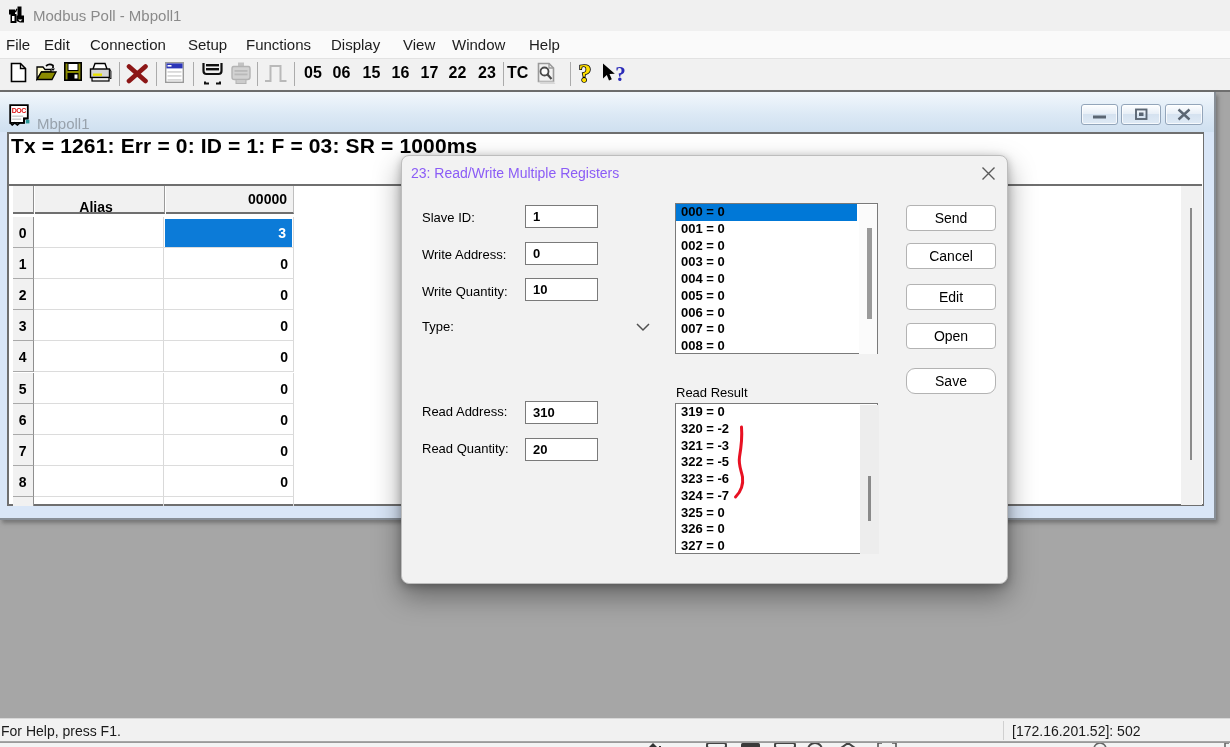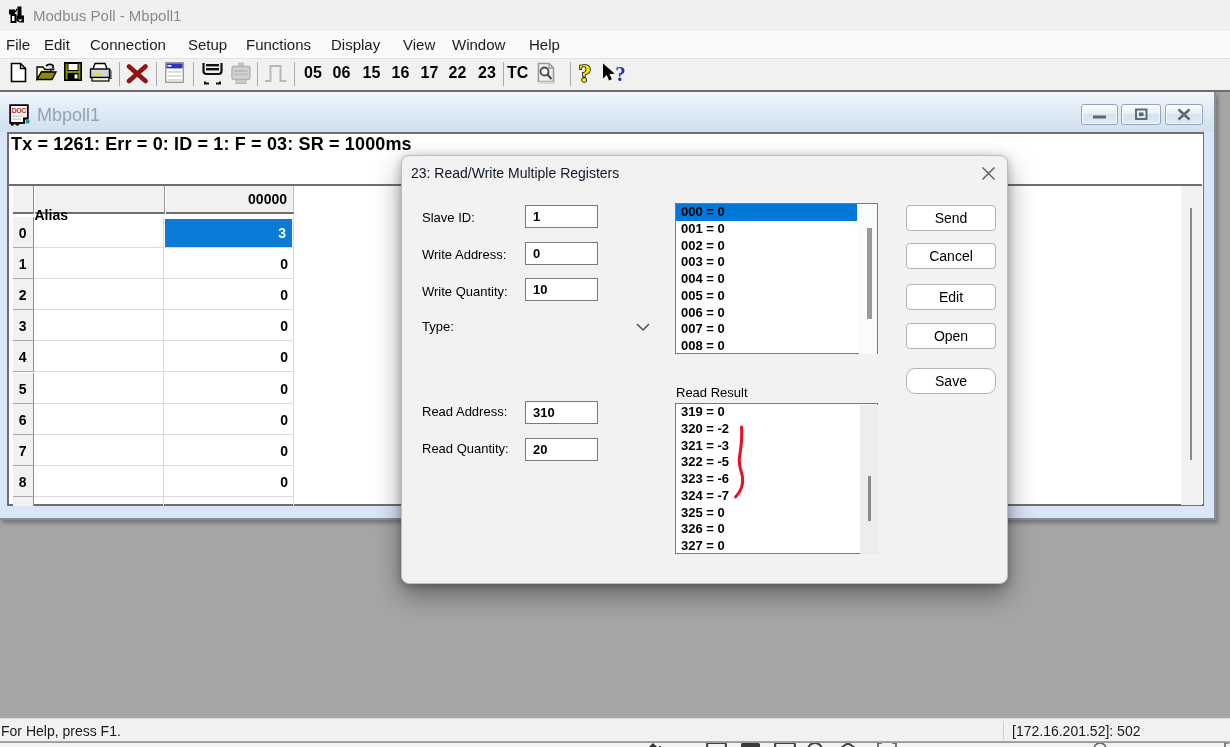--- a/index.html
+++ b/index.html
@@ -13,42 +13,42 @@
 #menubar { left:0; top:31px; width:1230px; height:27px; background:#fafafa; }
 .menu { position:absolute; top:36px; font-size:15px; color:#1c1c1c; }
 #toolbar { left:0; top:58px; width:1230px; height:32px; background:#f1f1f1; border-top:1px solid #e2e2e2; }
 .tsep { position:absolute; top:4px; width:1px; height:24px; background:#ababab; }
 .tnum { position:absolute; top:6px; font-size:16px; font-weight:bold; color:#000; }
 
 #mdi { left:0; top:90px; width:1230px; height:628px; background:#a6a6a6; border-top:2px solid #6e6e6e; }
 
 #child { left:0; top:92px; width:1216px; height:428px; background:#d9e6f7; border-right:2px solid #878e96; border-bottom:2px solid #878e96; box-shadow:2px 3px 4px rgba(70,70,70,.5); }
 #childtitle { left:0; top:0; width:1214px; height:40px; background:linear-gradient(#f2f7fc, #dce9f5 55%, #cfe0f0); }
-#childname { left:37px; top:13px; font-size:18px; color:#98a2ac; }
+#childname { left:37px; top:23px; font-size:15px; color:#98a2ac; }
 .winbtn { position:absolute; top:12px; width:37px; height:21px; border:1px solid #93a5ba; border-radius:3px;
   background:linear-gradient(#fdfeff, #e8eff7 45%, #d5e2f0 50%, #dfeaf5); box-shadow:inset 0 0 0 1px rgba(255,255,255,.75); }
 #client { left:7px; top:39.5px; width:1197px; height:374.5px; background:#fff; border:2px solid #6f6f6f; border-right:1.5px solid #6f6f6f; }
 
-#txline { left:2px; top:0.5px; font-size:18px; font-weight:bold; color:#000; letter-spacing:0.15px; white-space:pre; }
+#txline { left:2px; top:0.5px; font-size:21px; font-weight:bold; color:#000; letter-spacing:0.15px; white-space:pre; }
 #gridtop { left:0px; top:50.5px; width:1193px; height:2px; background:#6f6f6f; }
 #vscroll { left:1172px; top:52px; width:21px; height:319px; background:#f1f1f1; }
 #vthumb { left:1180.5px; top:74.5px; width:2.5px; height:252px; background:#8a8a8a; }
 
 #ghead { left:4px; top:52.5px; width:281px; height:28px; }
 .hc { position:absolute; top:0; height:28px; background:#f1f1f1; border-bottom:2px solid #6f6f6f; font-size:14px; font-weight:bold; color:#000; }
 #rows { left:4px; top:83px; width:281px; height:289px; overflow:hidden; }
 .row { position:absolute; left:0; width:281px; height:31.2px; }
 .rh { position:absolute; left:0; top:0; width:20.5px; height:100%; background:#f1f1f1; border-right:1px solid #8f8f8f; border-bottom:1px solid #a9a9a9; font-size:14px; font-weight:bold; text-align:center; }
 .rl { position:absolute; left:20.5px; top:0; width:130.5px; height:100%; border-right:1px solid #d9d9d9; border-bottom:1px solid #dcdcdc; }
 .rv { position:absolute; left:151px; top:0; width:130px; height:100%; border-right:1px solid #d9d9d9; border-bottom:1px solid #dcdcdc; font-size:14px; font-weight:bold; text-align:right; padding-right:5px; }
 .rn { display:block; margin-top:8px; }
 #selcell { left:155.5px; top:85.5px; width:127.5px; height:28px; background:#0c7bd8; color:#fff; font-size:14px; font-weight:bold; text-align:right; padding:5.5px 6px 0 0; }
 
 #dlg { left:401px; top:155px; width:607px; height:429px; background:#f2f2f2; border:1px solid #bdbdbd; border-radius:8px; box-shadow:0 12px 28px rgba(0,0,0,.38), 0 2px 8px rgba(0,0,0,.25); }
-#dlgtitle { left:9px; top:9px; font-size:14px; color:#0f172a; }
+#dlgtitle { left:9px; top:9px; font-size:14px; color:#8b5cf6; }
 .dlab { position:absolute; font-size:13px; color:#000; }
 .dedit { position:absolute; left:123px; width:73px; height:23px; background:#fff; border:1px solid #7a7a7a; font-size:13px; font-weight:bold; color:#000; padding:3px 0 0 7px; }
 #combo { left:89px; top:158px; width:163px; height:25px; background:#fff; border:1px solid #7a7a7a; font-size:13px; font-weight:bold; padding:4px 0 0 9px; }
 .lbox { position:absolute; left:273px; width:203px; background:#fff; border:1px solid #7a7a7a; font-size:13px; }
 .li { position:relative; height:16.78px; padding-left:5px; white-space:pre; line-height:16.9px; font-weight:bold; }
 .btn { position:absolute; left:504px; width:90px; height:26px; background:#fff; border:1px solid #b3b3b3; border-radius:4px; font-size:14px; color:#000; text-align:center; padding-top:4px; }
 
 #status { left:0; top:718px; width:1230px; height:23px; background:#f1f1f1; border-top:1px solid #d8d8d8; font-size:14px; color:#1a1a1a; }
 #taskbar { left:0; top:742px; width:1230px; height:5px; background:#f3f3f3; border-top:1px solid #9a9a9a; }
 </style>
@@ -205,21 +205,21 @@
         <path d="M 13.5 5.5 L 24.5 15.5 M 24.5 5.5 L 13.5 15.5" stroke="#5b6673" stroke-width="2.4"></path>
       </svg>
 
     <div id="client" class="abs">
       <div id="txline" class="abs">Tx = 1261: Err = 0: ID = 1: F = 03: SR = 1000ms</div>
       <div id="gridtop" class="abs"></div>
       <div id="vscroll" class="abs"></div>
       <div id="vthumb" class="abs"></div>
       <div id="ghead" class="abs">
         <div class="hc" style="left:0; width:20.5px; border-right:1px solid #8f8f8f;"></div>
-        <div class="hc" style="left:21.5px; width:130px; border-right:1px solid #9a9a9a; text-align:left; padding:21px 6px 0 0;">Alias</div>
+        <div class="hc" style="left:21.5px; width:130px; border-right:1px solid #9a9a9a; text-align:center; padding:13px 6px 0 0;">Alias</div>
         <div class="hc" style="left:152.5px; width:128.5px; border-right:1px solid #bfbfbf; text-align:right; padding:5px 6px 0 0;">00000</div>
       </div>
       <div id="rows" class="abs">
         <div class="row" style="top:0.0px;">
             <div class="rh">
               <span class="rn">0</span>
             </div>
             <div class="rl"></div>
             <div class="rv">
               <span class="rn"></span>

